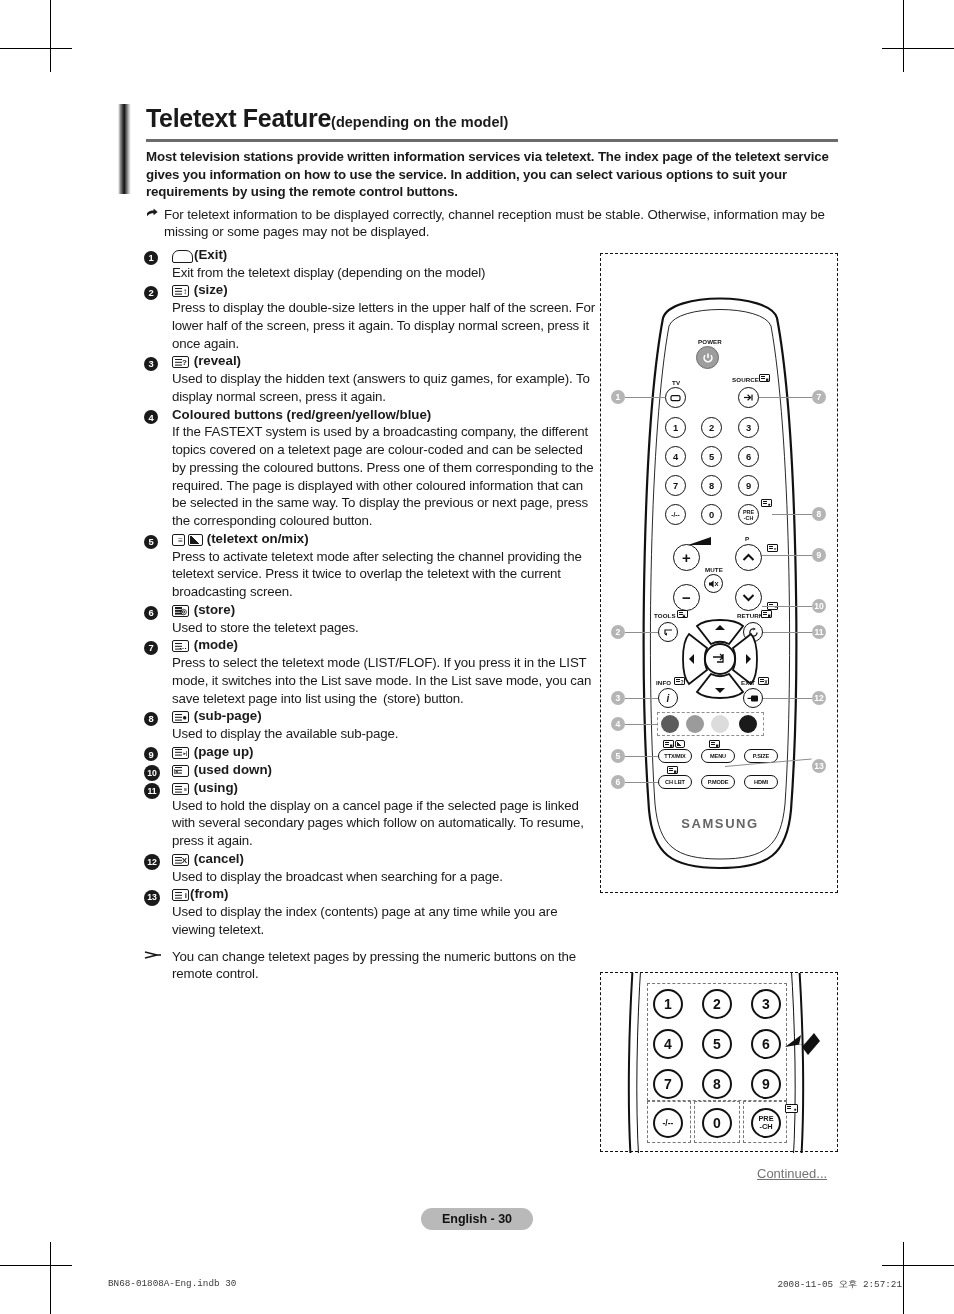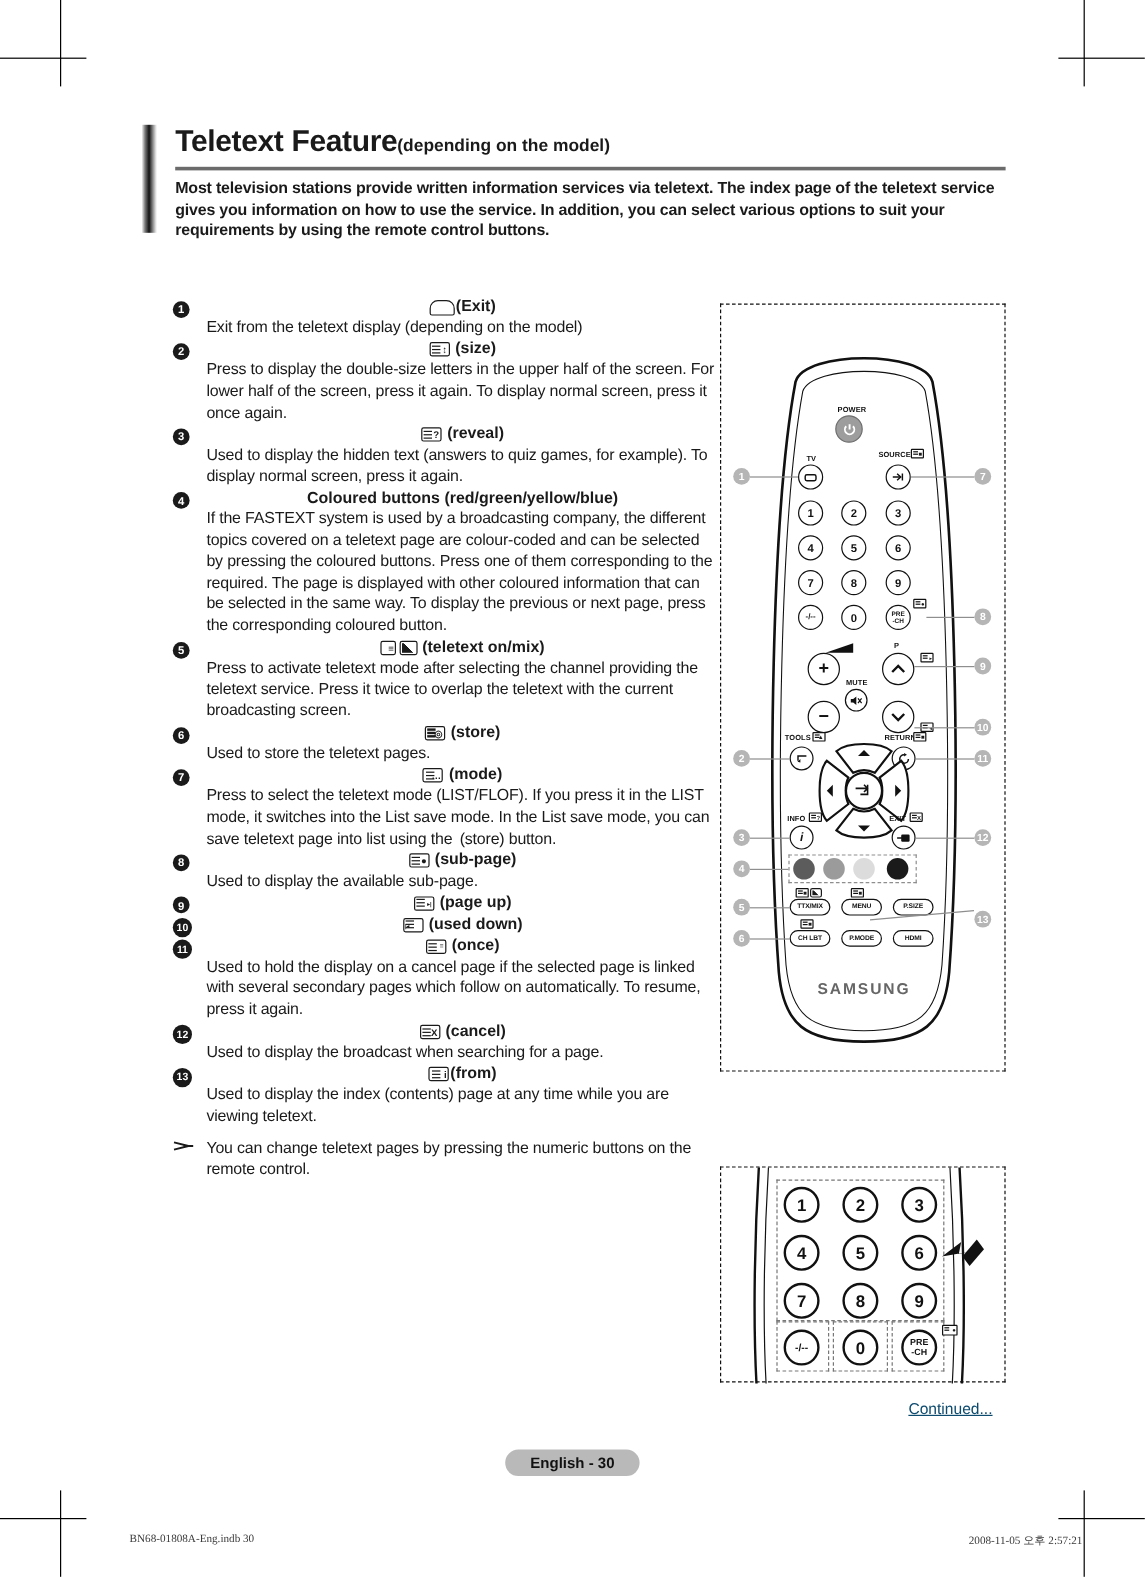--- a/index.html
+++ b/index.html
@@ -52,21 +52,21 @@
     font-size:13px; line-height:18px; padding-top:0px;
   }
   .badge {
     display:inline-flex; align-items:center; justify-content:center;
     width:14px; height:14px; border-radius:50%;
     background:#1a1a1a; color:#fff; font-size:9.4px; font-weight:bold;
     line-height:1; position:relative; top:2px;
   }
   .badge.wide { width:16px; height:16px; font-size:8.7px; }
   .itembody { flex:1 1 auto; }
-  .head { font-size:13.3px; font-weight:bold; line-height:17.6px; white-space:nowrap;text-align:center; }
+  .head { font-size:13.3px; font-weight:bold; line-height:17.6px; white-space:nowrap; }
   .desc { font-size:13.3px; font-weight:normal; line-height:17.8px; letter-spacing:-0.15px; }
 
   
   .tti {
     display:inline-block; vertical-align:-3px;
     width:17px; height:12px; border:1.3px solid #1a1a1a; border-radius:2px;
     position:relative; margin-right:1px;
   }
   .tti::before {
     content:""; position:absolute; left:1.5px; top:1.5px; width:7px; height:1.2px;
@@ -138,29 +138,29 @@
     background:#111; box-shadow:0 2px 0 #111;
   }
   .rtti i {
     position:absolute; right:0.5px; top:-0.5px; font-style:normal;
     font-size:5px; line-height:8px; font-weight:bold;
   }
 
   
   .contd {
     position:absolute; left:757px; top:1166px;
-    font-size:13px; text-decoration:underline; color:#0c4a6e;
+    font-size:13px; text-decoration:underline; color:#737373;
   }
   .pagepill {
     position:absolute; left:421px; top:1208px; width:112px; height:22px;
     background:#b9b9b9; border-radius:11px;
     display:flex; align-items:center; justify-content:center;
     font-size:12.5px; font-weight:bold; color:#111;
   }
-  .printline { position:absolute; top:1278px; font-size:9.3px; color:#3a3a3a; font-family:Liberation Serif, serif;padding-left:46px;}
+  .printline { position:absolute; top:1278px; font-size:9.3px; color:#3a3a3a; font-family:Liberation Mono, monospace;padding-left:46px;}
   .pl-left { left:62px; }
   .pl-right { right:52px; }
 </style>
 </head>
 <body>
 
 <div class="page">
 
   <div class="crop v" style="left:50px; top:0px;"></div>
   <div class="crop h" style="left:0px; top:48px;"></div>
@@ -174,20 +174,28 @@
   <div class="titlebar">
     <div class="gradbar"></div>
     <div class="title-row">
       <span class="title-main">Teletext Feature</span><span class="title-sub">(depending on the model)</span>
     </div>
     <div class="title-rule"></div>
   </div>
 
   <div class="intro">
     <p>Most television stations provide written information services via teletext. The index page of the teletext service gives you information on how to use the service. In addition, you can select various options to suit your requirements by using the remote control buttons.</p>
+    <div class="note-row">
+      <div class="note-ico">
+        <svg width="15" height="12" viewBox="0 0 15 12" aria-hidden="true">
+          <path d="M1 6.2 C3 3.6 5.4 3.0 7.6 3.6 L7.6 1.6 L11.6 4.9 L7.6 8.2 L7.6 6.4 C5.2 6.0 3.0 7.0 1 9.2 Z" fill="#1a1a1a"></path>
+        </svg>
+      </div>
+      <div class="note-txt">For teletext information to be displayed correctly, channel reception must be stable. Otherwise, information may be missing or some pages may not be displayed.</div>
+    </div>
   </div>
 
   <div class="list">
 
     <div class="item">
       <div class="bullet"><span class="badge">1</span></div>
       <div class="itembody">
         <div class="head"><span class="exitbox"></span><span>(Exit)</span></div>
         <div class="desc">Exit from the teletext display (depending on the model)</div>
       </div>
@@ -263,21 +271,21 @@
     <div class="item">
       <div class="bullet"><span class="badge wide">10</span></div>
       <div class="itembody">
         <div class="head"><span class="tti"><i style="font-size:4.6px; left:1px; right:auto">|◂</i></span> <span>(used down)</span></div>
       </div>
     </div>
 
     <div class="item">
       <div class="bullet"><span class="badge wide">11</span></div>
       <div class="itembody">
-        <div class="head"><span class="tti"><i style="font-size:5.4px">≡</i></span> <span>(once)</span></div>
+        <div class="head"><span class="tti"><i style="font-size:5.4px">≡</i></span> <span>(using)</span></div>
         <div class="desc">Used to hold the display on a cancel page if the selected page is linked with several secondary pages
 which follow on automatically. To resume, press it again.</div>
       </div>
     </div>
 
     <div class="item">
       <div class="bullet"><span class="badge wide">12</span></div>
       <div class="itembody">
         <div class="head"><span class="tti"><i>X</i></span> <span>(cancel)</span></div>
         <div class="desc">Used to display the broadcast when searching for a page.</div>

